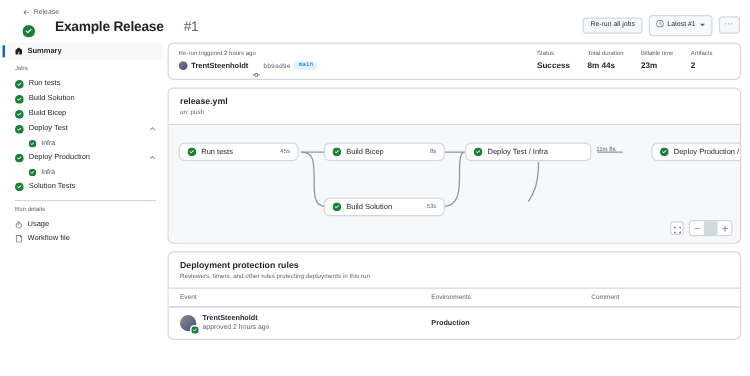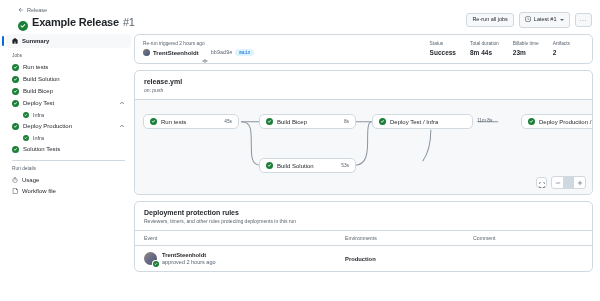--- a/index.html
+++ b/index.html
@@ -16,21 +16,21 @@
 
   
   .header { padding: 7px 10px 0 10px; position: relative; }
   .breadcrumb {
     display: flex; align-items: center; gap: 3px;
     font-size: 5.5px; color: #59636e; margin-left: 8px;
   }
   .breadcrumb .back-arrow { width: 6px; height: 6px; display:block; }
   .title-row { display: flex; align-items: center; gap: 4px; margin-top: 3px; margin-left: 8px;}
   .title-check { width: 10px; height: 10px; flex: none; }
-  .title-text { font-size: 11px; font-weight: bold; letter-spacing: -0.2px; }
+  .title-text { font-size: 11px; font-weight: bold; letter-spacing: -0.2px; margin-left: 12px; }
   .title-num { font-weight: normal; color: #59636e; }
 
   .header-actions {
     position: absolute; top: 12px; right: 8px;
     display: flex; align-items: center; gap: 5px;
   }
   .btn {
     border: 1px solid #d1d9e0; background: #f6f8fa; border-radius: 3px;
     font-size: 5.5px; color: #1f2328; padding: 3px 5px;
     display: flex; align-items: center; gap: 3px; line-height: 1; white-space: nowrap;

